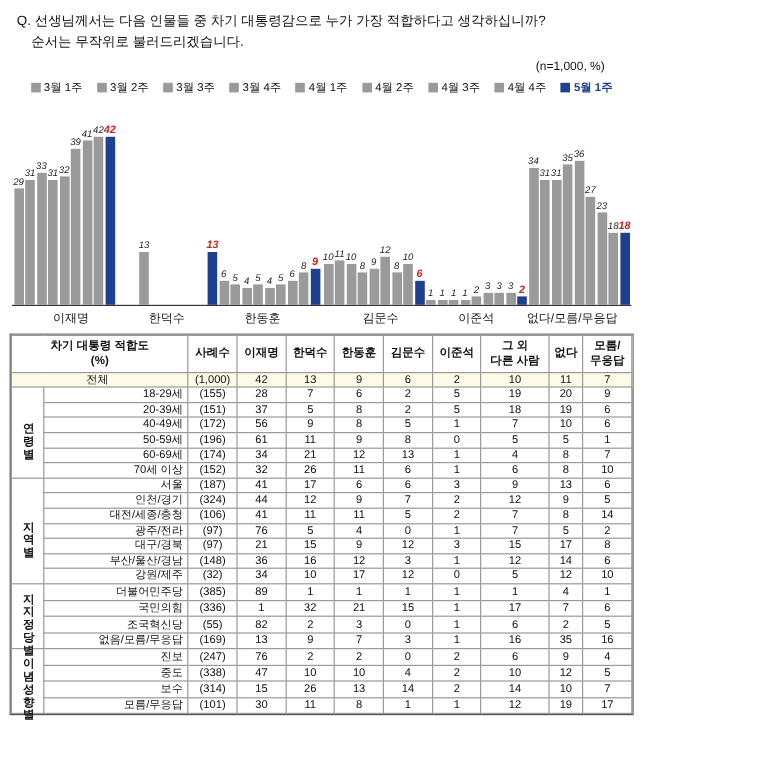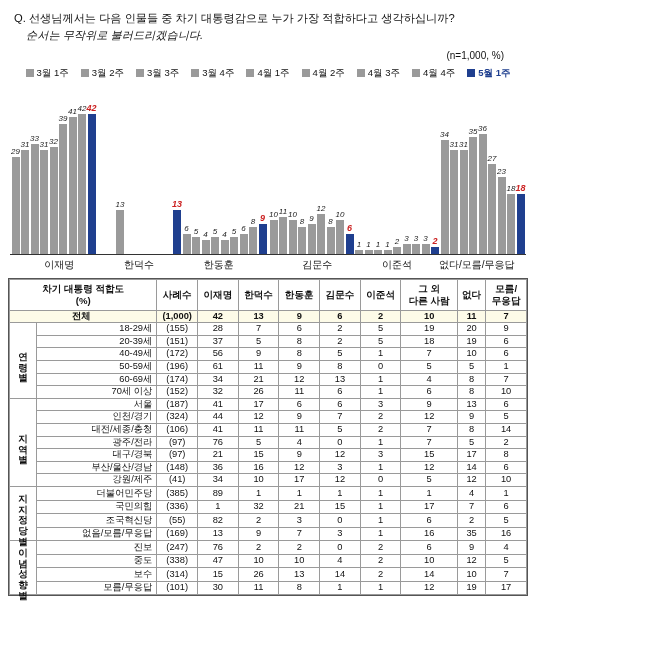--- a/index.html
+++ b/index.html
@@ -7,21 +7,21 @@
     width:650px;height:648px;background:#ffffff;
     font-family:"Liberation Sans", sans-serif;
     color:#111;
     -webkit-font-smoothing:antialiased;
   }
   .page{position:relative;width:536px;height:648px;overflow:hidden;}
 
   
   .qwrap{padding:10px 14px 0 14px;}
   .qline{font-size:11.2px;line-height:1.5;color:#111;}
-  .qline.indent{padding-left:12px;font-style:italic;}
+  .qline.indent{padding-left:12px;}
   .nsize{text-align:right;font-size:10px;padding-right:18px;margin-top:6px;color:#111;}
 
   
   .legend{display:flex;justify-content:center;align-items:center;gap:12px;margin-top:6px;flex-wrap:nowrap;}
   .lg{display:flex;align-items:center;gap:3px;font-size:9.5px;white-space:nowrap;}
   .lgsw{width:8px;height:8px;background:#9a9a9a;display:inline-block;}
   .lg.last .lgsw{background:#1f3f8f;}
   .lg.last span{font-weight:bold;color:#1f3f8f;}
 
   
@@ -39,21 +39,21 @@
 
   
   .tablewrap{margin:6px 8px 0 8px;border:1px solid #555;}
   table{border-collapse:collapse;width:100%;font-size:9.3px;}
   th,td{border:1px solid #9a9a9a;padding:0;text-align:center;line-height:1.25;}
   thead th{background:#ffffff;font-weight:bold;font-size:9.6px;padding:3px 1px;}
   .thmain{width:118px;}
   td.rowlabel{text-align:right;padding-right:4px;white-space:nowrap;}
   td.nsz{text-align:center;}
   .grouphead{writing-mode:vertical-rl;text-orientation:upright;font-weight:bold;letter-spacing:1px;font-size:9.6px;width:26px;}
-  tr.total td{background:#fdfbe8;font-weight:bold;}
+  tr.total td{background:#fdfbe8;font-weight:normal;}
   tr.total td.rowlabel{text-align:center;}
   .sep td{border-top:1px solid #701a75;}
   .note{font-size:9.2px;padding:5px 10px 0 12px;color:#111;}
 </style>
 </head>
 <body>
 
 <div class="page">
 
   <div class="qwrap">
@@ -512,21 +512,21 @@
             <td>16</td>
             <td>12</td>
             <td>3</td>
             <td>1</td>
             <td>12</td>
             <td>14</td>
             <td>6</td>
           </tr>
           <tr>
             <td class="rowlabel">강원/제주</td>
-            <td class="nsz">(41)</td>
+            <td class="nsz">(32)</td>
             <td>34</td>
             <td>10</td>
             <td>17</td>
             <td>12</td>
             <td>0</td>
             <td>5</td>
             <td>12</td>
             <td>10</td>
           </tr>
           <tr class="sep">

